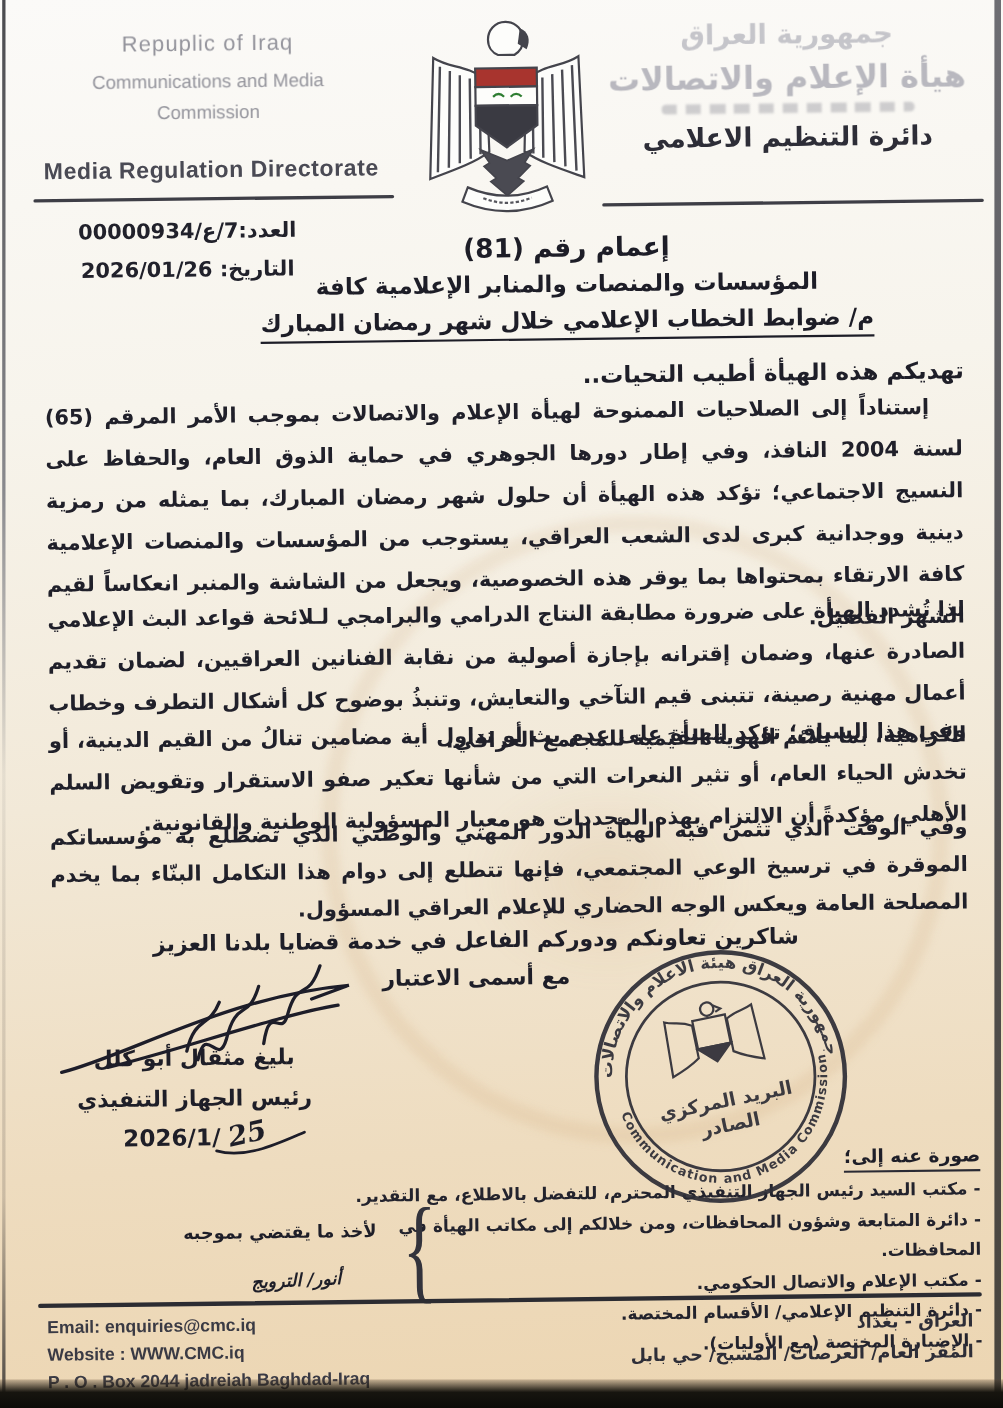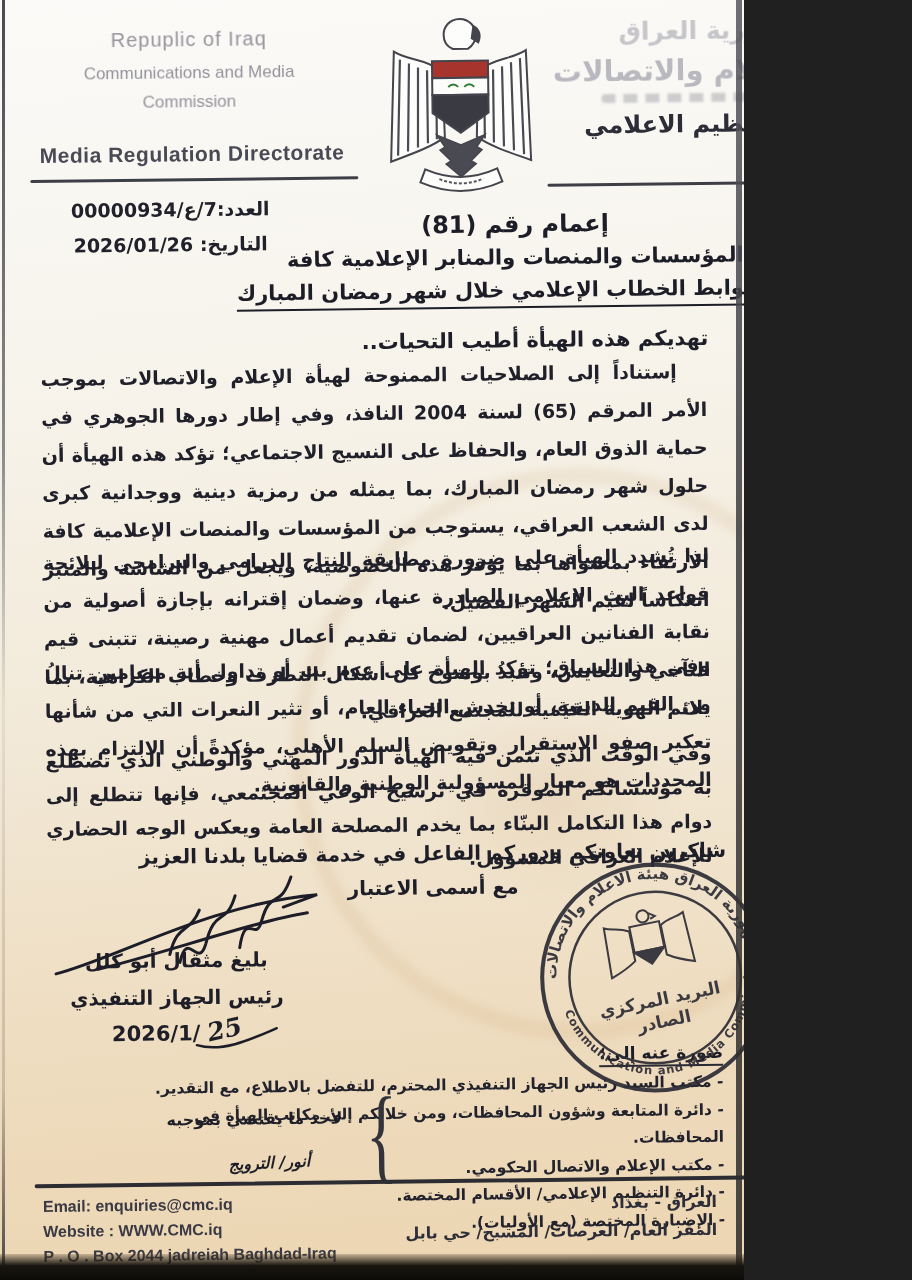--- a/index.html
+++ b/index.html
@@ -1,16 +1,16 @@
 <!DOCTYPE html>
 <html lang="ar"><head>
 <meta charset="utf-8">
 <style>
   html,body{margin:0;padding:0;background:#202020;}
-  .frame{position:relative;width:744px;height:1280px;overflow:hidden;
+  .frame{position:relative;width:912px;height:1280px;overflow:hidden;
          background:linear-gradient(176deg,#fbfaf8 0%,#f7f4ec 28%,#f2e9d8 55%,#eedcbf 80%,#ecd5b1 100%);
          font-family:"DejaVu Sans",sans-serif;color:#1e1e28;}
   .rot{position:absolute;inset:0;transform:rotate(-0.7deg);transform-origin:50% 50%;}
   .abs{position:absolute;}
   .rtl{direction:rtl;unicode-bidi:plaintext;}
   
   .edge-left{position:absolute;left:2px;top:0;width:3px;height:100%;z-index:12;
     background:linear-gradient(180deg,#4a4a4e 0%,#8a8a8e 35%,rgba(130,130,130,.12) 55%,rgba(120,110,100,.3) 85%,#4a4540 100%);}
   .edge-right{position:absolute;right:2px;top:0;width:6px;height:100%;z-index:12;
     background:linear-gradient(180deg,#55555c 0%,#3c3c42 40%,#2b2a28 100%);opacity:.85;}

